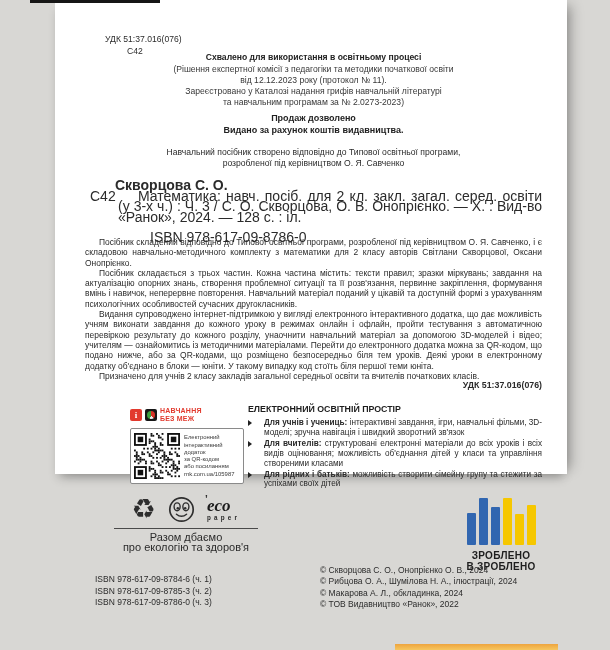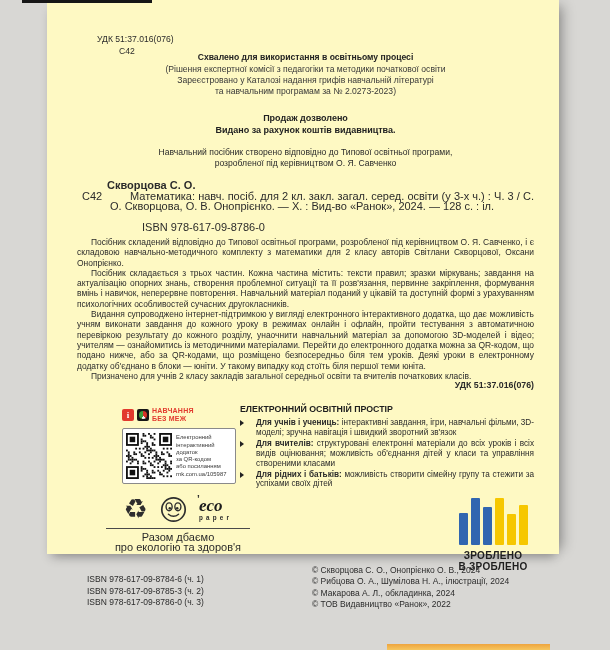--- a/index.html
+++ b/index.html
@@ -5,43 +5,43 @@
   * { margin:0; padding:0; box-sizing:border-box; }
   html,body { width:610px; height:650px; }
   body {
     background:#d8d7d4;
     font-family:"Liberation Sans", sans-serif;
     color:#2b2b2b;
     position:relative;
     overflow:hidden;
   }
   .page {
-    position:absolute; left:47px; top:0; width:512px; height:554px;
-    background:#fef9c3;
+    position:absolute; left:55px; top:0; width:512px; height:474px;
+    background:#ffffff;
     box-shadow: 9px 0 12px -5px rgba(0,0,0,.28), 0 7px 10px -4px rgba(0,0,0,.3);
   }
   .scan-top-bar { position:absolute; left:-25px; top:0; width:130px; height:3px; background:#161616; }
   .next-page-strip { position:absolute; left:340px; top:644px; width:163px; height:6px;
     background:linear-gradient(#eea43e,#f6c65f); }
   .content { position:absolute; left:30px; top:0; width:457px; height:646px; font-size:8.5px; }
 
   .udc-top { position:absolute; left:20px; top:33px; font-size:8.6px; line-height:12px; }
   .udc-top .code { padding-left:22px; }
 
   .approval { position:absolute; top:52px; left:0; width:100%; text-align:center;
     font-size:8.6px; line-height:11px; color:#383838; }
   .approval .t { font-weight:bold; color:#222; margin-bottom:1px; }
 
   .funding { position:absolute; top:112px; left:0; width:100%; text-align:center;
     font-weight:bold; font-size:9px; line-height:12px; color:#222; }
 
   .program-note { position:absolute; top:147px; left:0; width:100%; text-align:center;
     font-size:8.6px; line-height:11px; }
 
-  .bib { position:absolute; top:180px; left:5px; width:452px; line-height:10.6px; font-size:11px; }
+  .bib { position:absolute; top:180px; left:5px; width:452px; line-height:10.6px; font-size:14px; }
   .bib .author { font-weight:bold; margin-left:25px; }
   .bib .row { position:relative; }
   .bib .code { position:absolute; left:0; top:0; }
   .bib .entry { margin-left:28px; text-indent:20px; text-align:justify; }
   .bib .isbn { margin-top:10px; margin-left:60px; }
 
   .annotation { position:absolute; top:237px; left:0; width:457px;
     font-size:8.45px; line-height:10.3px; text-align:justify; }
   .annotation p { text-indent:14px; }
   .annotation p.last { text-align:left; }
@@ -98,20 +98,21 @@
   <div class="content">
 
     <div class="udc-top">
       <div>УДК 51:37.016(076)</div>
       <div class="code">С42</div>
     </div>
 
     <div class="approval">
       <div class="t">Схвалено для використання в освітньому процесі</div>
       <div>(Рішення експертної комісії з педагогіки та методики початкової освіти</div>
+      <div>від 12.12.2023 року (протокол № 11).</div>
       <div>Зареєстровано у Каталозі надання грифів навчальній літературі</div>
       <div>та навчальним програмам за № 2.0273-2023)</div>
     </div>
 
     <div class="funding">
       <div>Продаж дозволено</div>
       <div>Видано за рахунок коштів видавництва.</div>
     </div>
 
     <div class="program-note">

